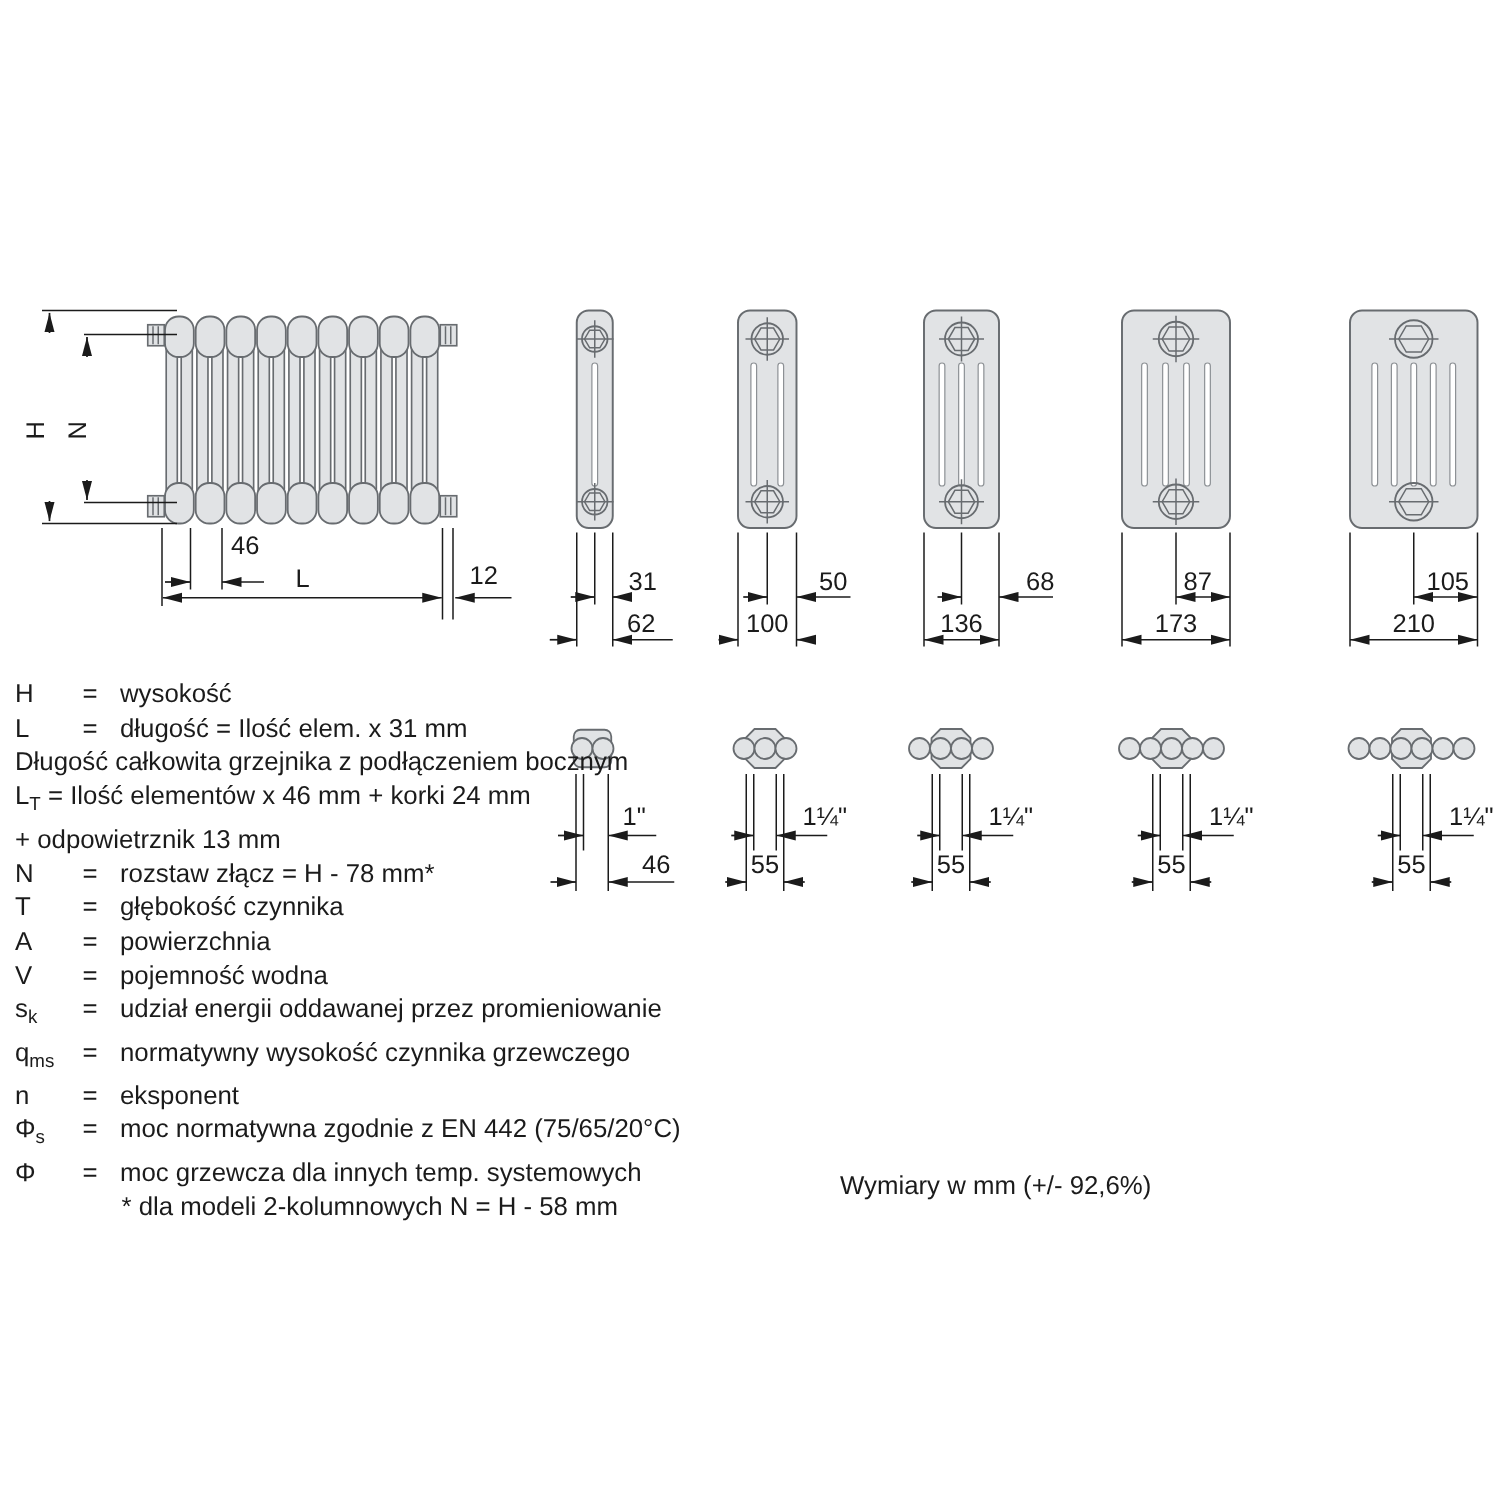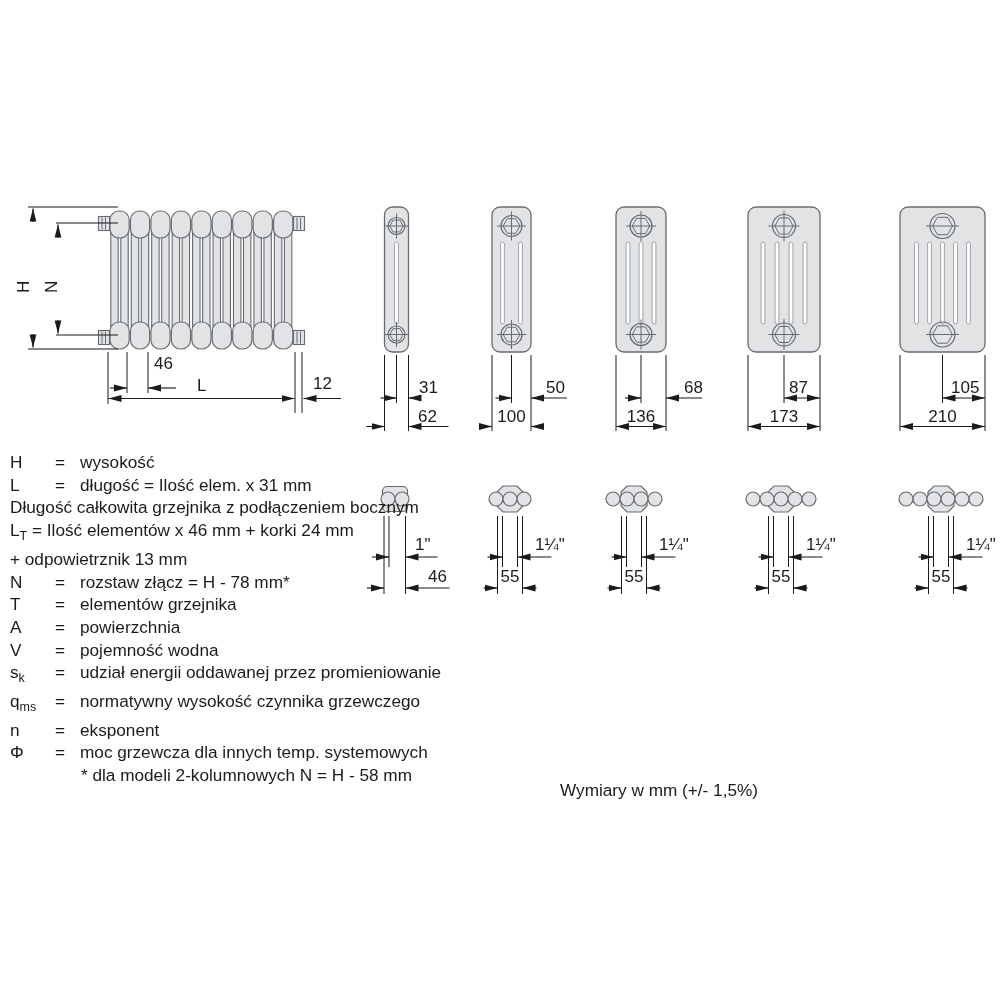--- a/index.html
+++ b/index.html
@@ -275,23 +275,24 @@
     </g>
 </svg>
 
 <div class="legend" id="legendBox">
     <div class="lrow"><span class="sym"><span>H</span></span><span class="eq">=</span><span>wysokość</span></div>
     <div class="lrow"><span class="sym"><span>L</span></span><span class="eq">=</span><span>długość = Ilość elem. x 31 mm</span></div>
     <div class="lrow"><span>Długość całkowita grzejnika z podłączeniem bocznym</span></div>
     <div class="lrow"><span>L</span><span class="sub">T</span><span> = Ilość elementów x 46 mm + korki 24 mm</span></div>
     <div class="lrow"><span>+ odpowietrznik 13 mm</span></div>
     <div class="lrow"><span class="sym"><span>N</span></span><span class="eq">=</span><span>rozstaw złącz = H - 78 mm*</span></div>
-    <div class="lrow"><span class="sym"><span>T</span></span><span class="eq">=</span><span>elementów grzejnika</span></div>
+    <div class="lrow"><span class="sym"><span>T</span></span><span class="eq">=</span><span>głębokość czynnika</span></div>
     <div class="lrow"><span class="sym"><span>A</span></span><span class="eq">=</span><span>powierzchnia</span></div>
     <div class="lrow"><span class="sym"><span>V</span></span><span class="eq">=</span><span>pojemność wodna</span></div>
     <div class="lrow"><span class="sym"><span>s</span><span class="sub">k</span></span><span class="eq">=</span><span>udział energii oddawanej przez promieniowanie</span></div>
     <div class="lrow"><span class="sym"><span>q</span><span class="sub">ms</span></span><span class="eq">=</span><span>normatywny wysokość czynnika grzewczego</span></div>
     <div class="lrow"><span class="sym"><span>n</span></span><span class="eq">=</span><span>eksponent</span></div>
+    <div class="lrow"><span class="sym"><span>Φ</span><span class="sub">s</span></span><span class="eq">=</span><span>moc normatywna zgodnie z EN 442 (75/65/20°C)</span></div>
     <div class="lrow"><span class="sym"><span>Φ</span></span><span class="eq">=</span><span>moc grzewcza dla innych temp. systemowych</span></div>
     <div class="lrow indent">* dla modeli 2-kolumnowych N = H - 58 mm</div>
   </div>
 
-<div class="note">Wymiary w mm (+/- 1,5%)</div>
+<div class="note">Wymiary w mm (+/- 92,6%)</div>
 
 </body></html>

